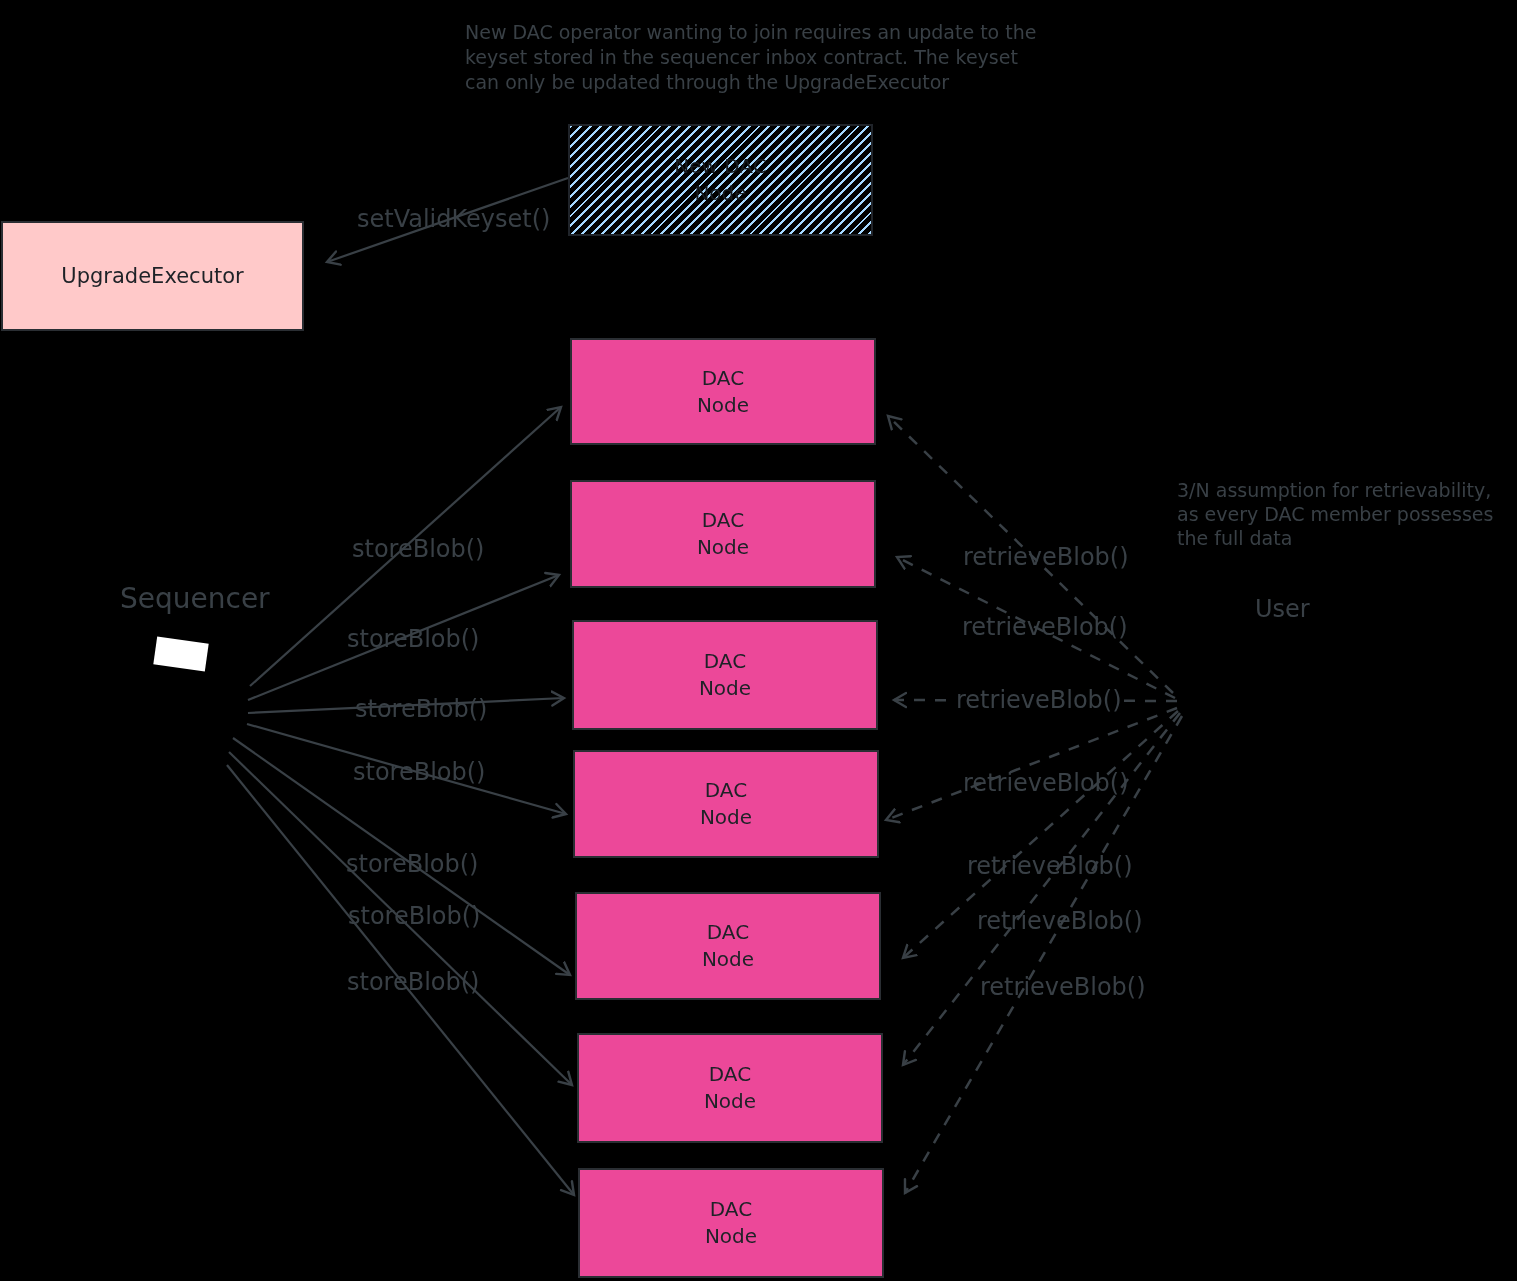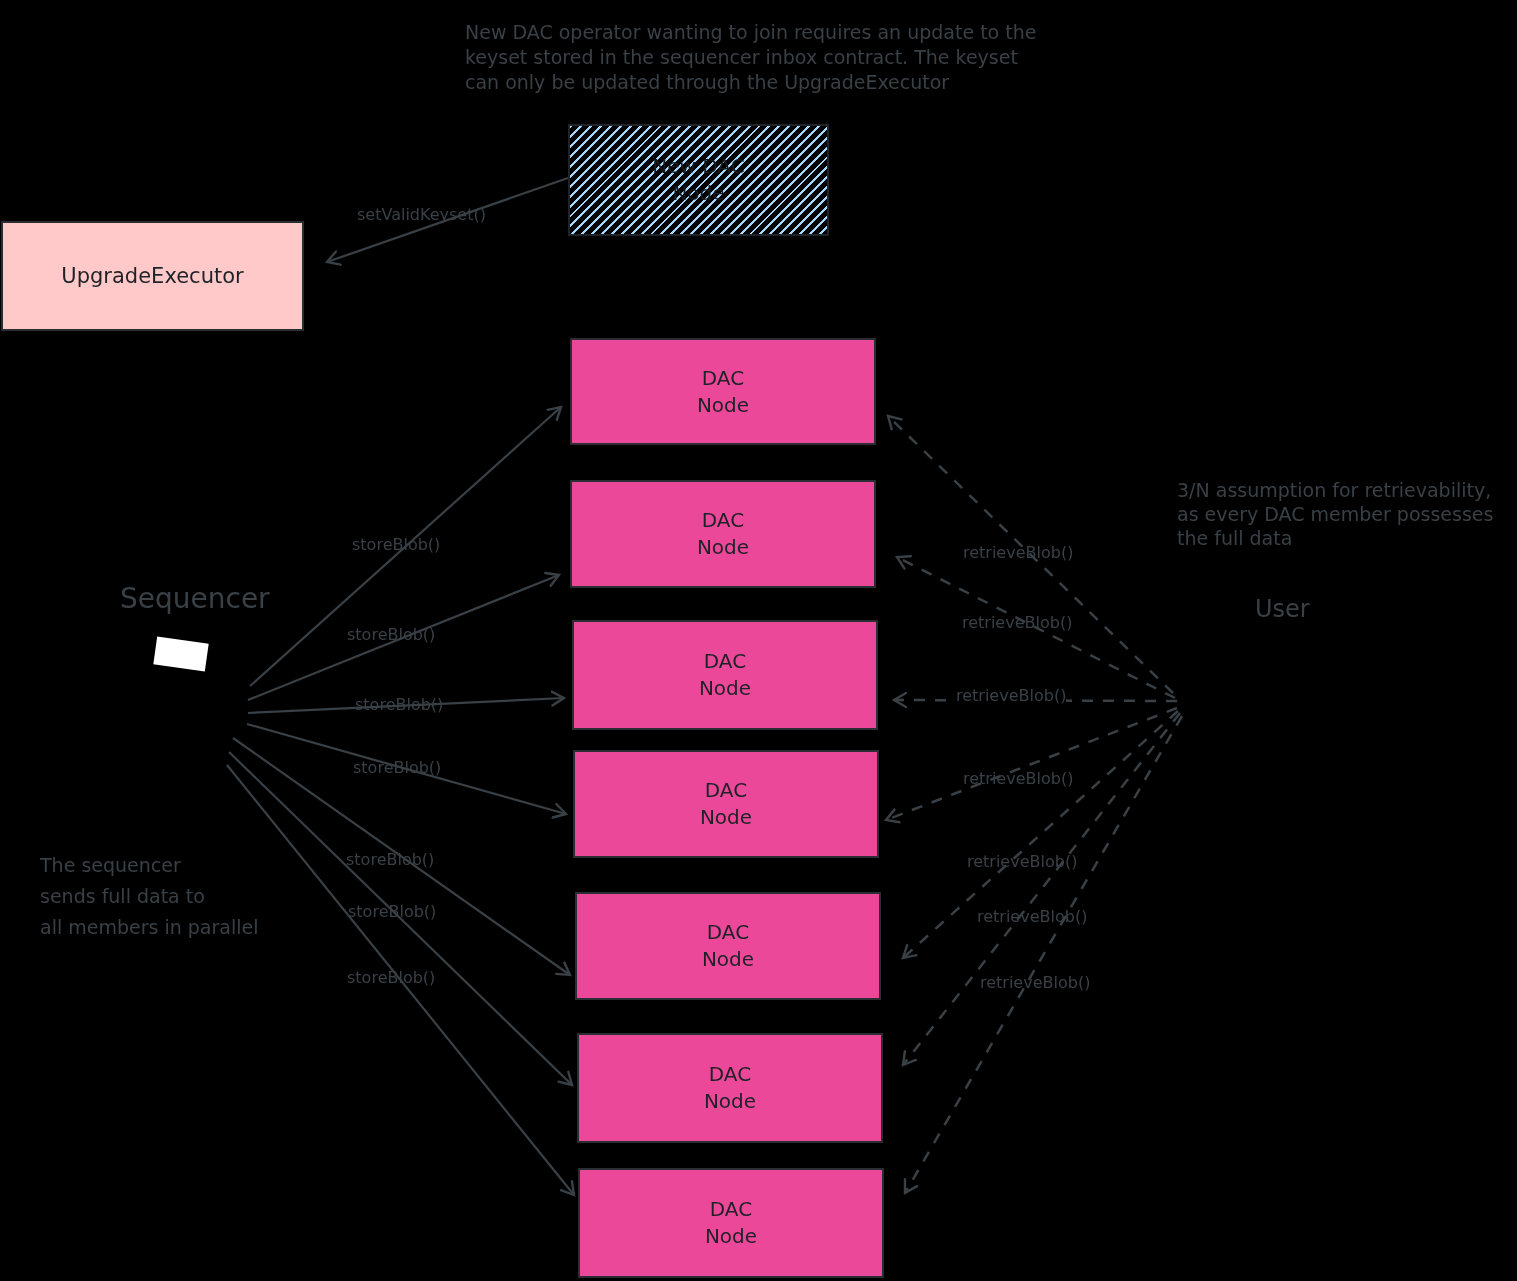--- a/index.html
+++ b/index.html
@@ -51,21 +51,21 @@
     position: absolute;
     left: 155px; top: 632px;
     width: 52px; height: 28px;
     background: #ffffff;
     transform: rotate(8deg);
     z-index: 2;
   }
   .top-note     { left: 465px;  top: 12px;  font-size: 19px; line-height: 25px; }
   .retr-note    { left: 1177px; top: 470px; font-size: 19px; line-height: 24px; }
   .par-note     { left: 40px;   top: 842px; font-size: 19px; line-height: 31px; }
-  .call-lbl     { font-size: 16px; }
+  .call-lbl     { font-size: 24px; }
 </style>
 </head>
 <body>
 
 <div class="canvas">
 
   <svg class="arrows" width="1517" height="1281" viewBox="0 0 1517 1281">
     <defs>
       <marker id="ah" viewBox="-13 -13 26 26" refX="0" refY="0" markerWidth="26" markerHeight="26" markerUnits="userSpaceOnUse" orient="auto">
         <path d="M-12,-7 L0,0 L-12,7" fill="none" stroke="#394046" stroke-width="2.4" stroke-linecap="round"></path>
@@ -91,21 +91,21 @@
       <line x1="1178" y1="703" x2="903" y2="950" marker-end="url(#ah)"></line>
       <line x1="1180" y1="705" x2="903" y2="1057" marker-end="url(#ah)"></line>
       <line x1="1182" y1="708" x2="905" y2="1185" marker-end="url(#ah)"></line>
     </g>
   </svg>
 
   <div class="note top-note">New DAC operator wanting to join requires an update to the
 keyset stored in the sequencer inbox contract. The keyset
 can only be updated through the UpgradeExecutor</div>
 
-  <div class="box hatch" style="left:568px; top:116px; width:261px; height:112px;">
+  <div class="box hatch" style="left:568px; top:116px; width:305px; height:112px;">
     <div class="box-label">New DAC
 Node</div>
   </div>
 
   <div class="box executor" style="left:1px; top:213px; width:303px; height:110px;">
     <div class="box-label" style="font-size:21px;">UpgradeExecutor</div>
   </div>
 
   <div class="lbl call-lbl" style="left:357px; top:197px;">setValidKeyset()</div>
 
@@ -157,17 +157,14 @@
   <div class="lbl call-lbl" style="left:967px; top:844px;">retrieveBlob()</div>
   <div class="lbl call-lbl" style="left:977px; top:899px;">retrieveBlob()</div>
   <div class="lbl call-lbl" style="left:980px; top:965px;">retrieveBlob()</div>
 
   <div class="note retr-note">3/N assumption for retrievability,
 as every DAC member possesses
 the full data</div>
 
   <div class="lbl" style="left:1255px; top:587px; font-size:24px;">User</div>
 
-  <div class="note par-note">The sequencer
-sends full data to
-all members in parallel</div>
 
 </div>
 
 </body></html>

